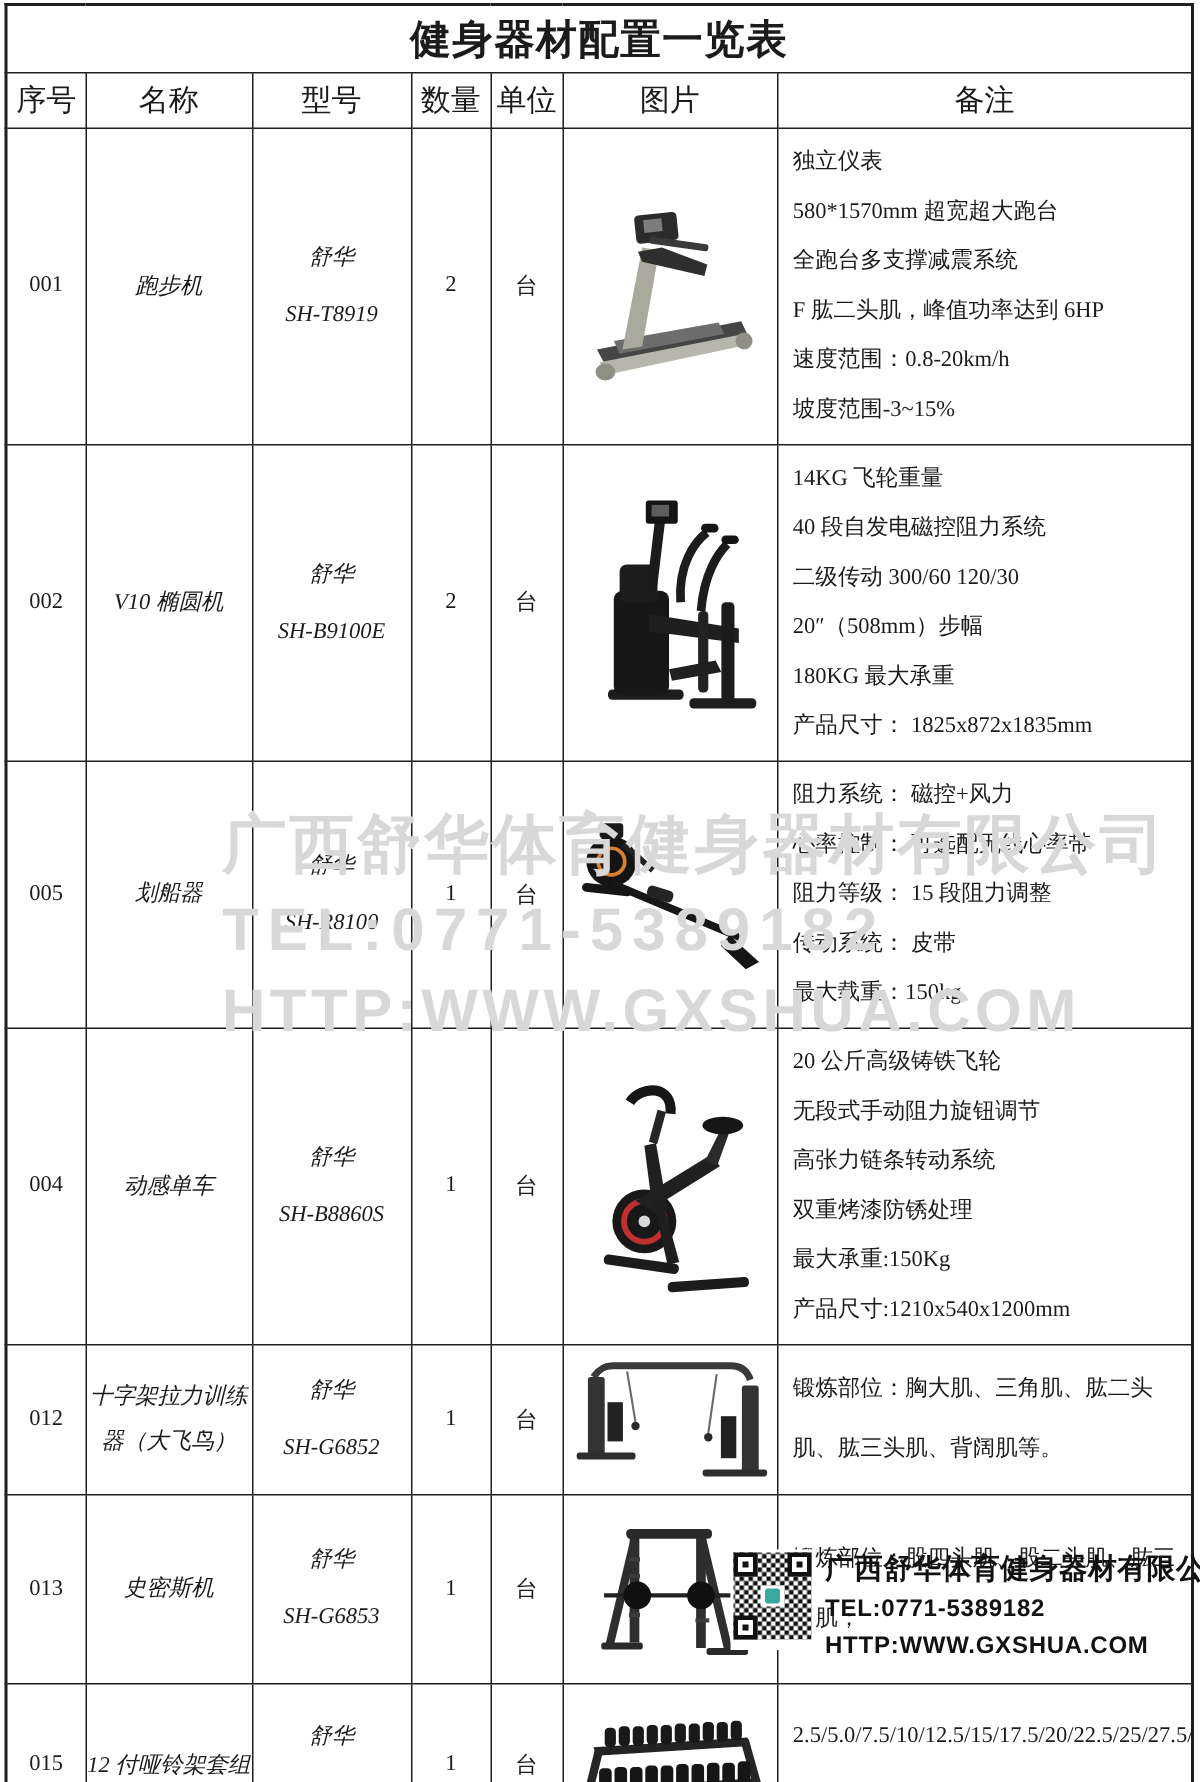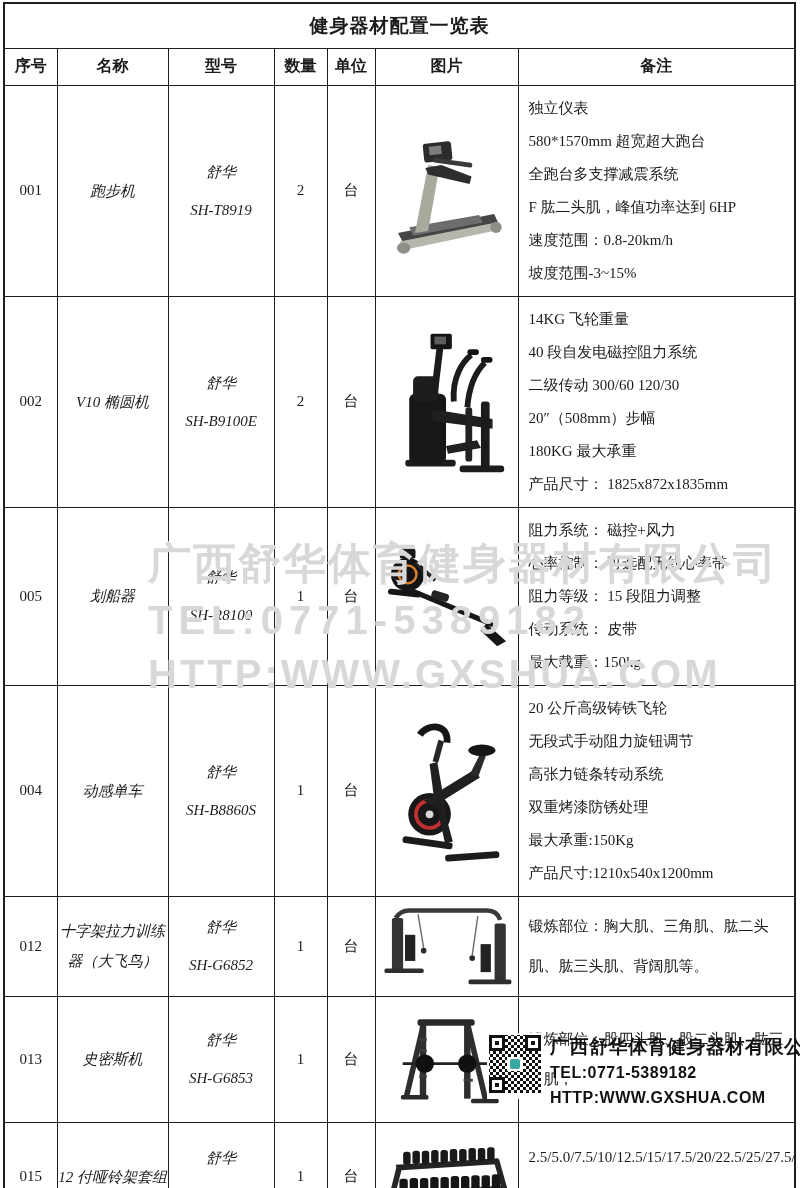--- a/index.html
+++ b/index.html
@@ -21,24 +21,24 @@
     border:1px solid #1f1f1f;
     text-align:center;
     vertical-align:middle;
     font-size:15px;
     padding:0;
     overflow:hidden;
   }
   table.sheet{border:2px solid #1f1f1f;}
   tr.title-row td{border-bottom:1px solid #1f1f1f;}
   .doc-title{
-    font-size:19px;font-weight:bold;letter-spacing:1px;
+    font-size:27px;font-weight:bold;letter-spacing:1px;
     font-family:"Liberation Serif","DejaVu Serif",serif;
   }
-  tr.head-row td{font-weight:bold;font-size:16px;}
+  tr.head-row td{font-weight:normal;font-size:20px;}
   .cell-name{padding:0 12px;line-height:30px;font-style:italic;}
   .cell-model div{line-height:38px;font-style:italic;}
   .cell-remarks{
     text-align:left !important;
     padding:6px 6px 6px 10px !important;
   }
   .cell-remarks .rl{line-height:33px;}
   tr.tallline .cell-remarks .rl{line-height:40px;}
   .img-wrap{display:flex;align-items:center;justify-content:center;height:100%;}
   

